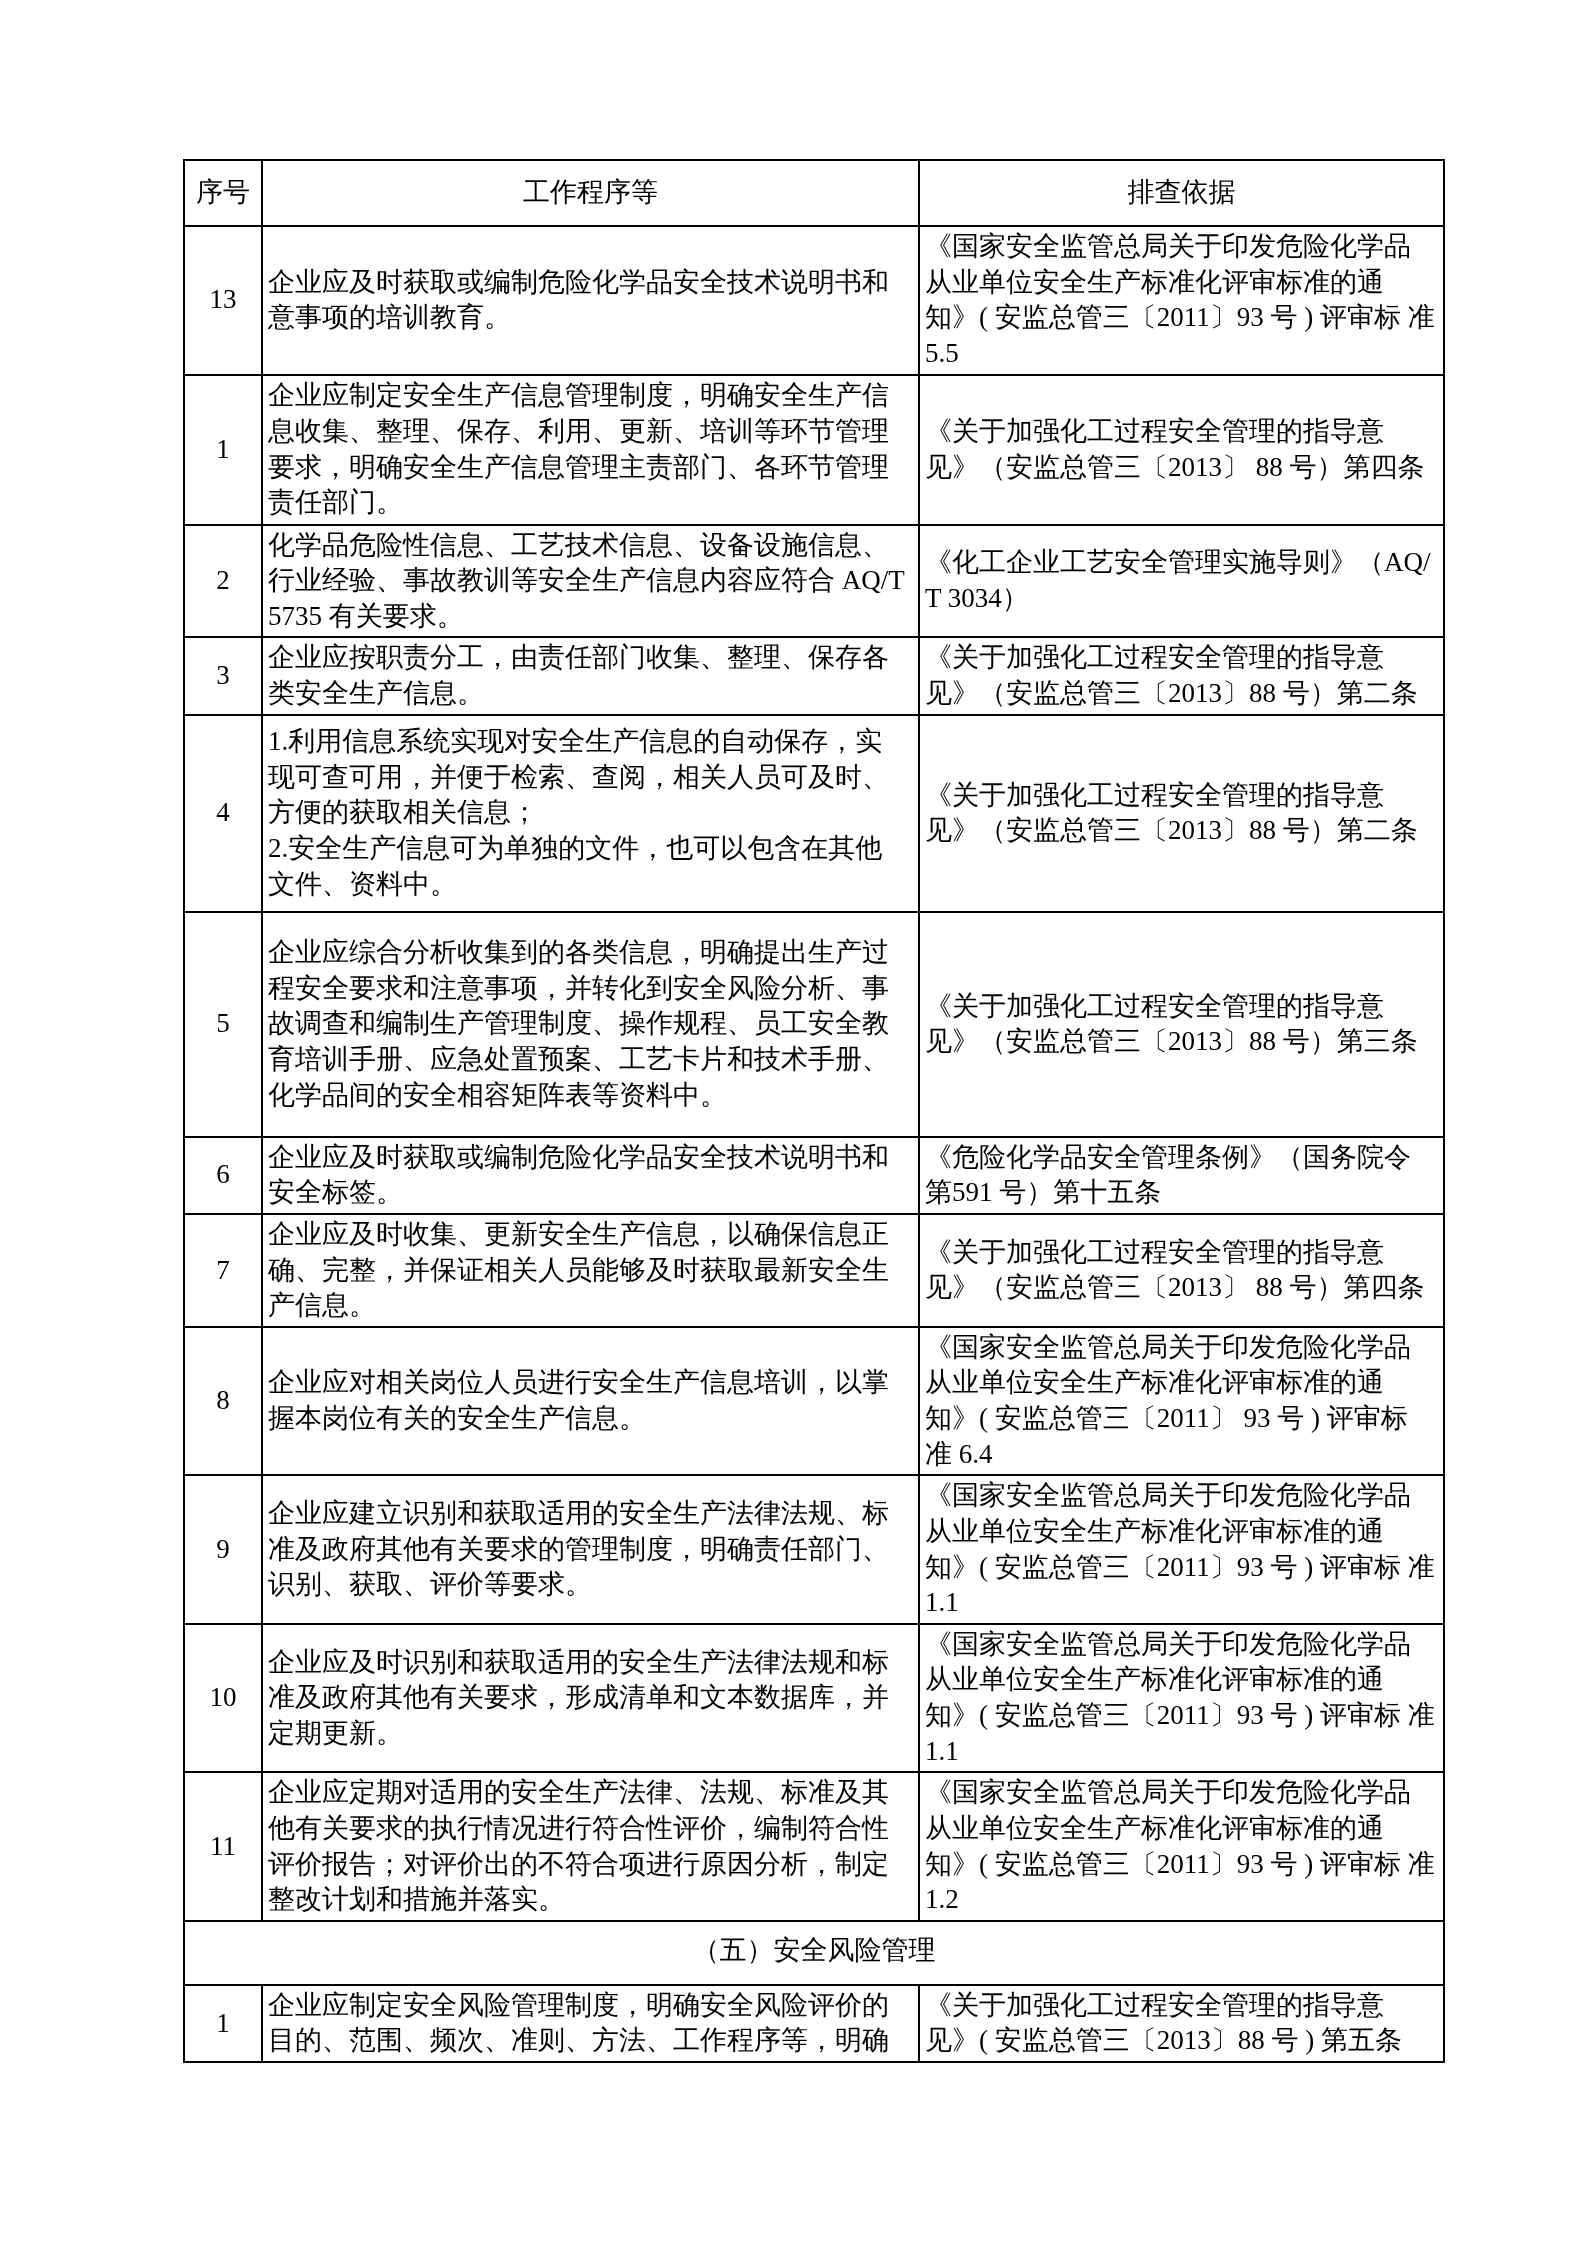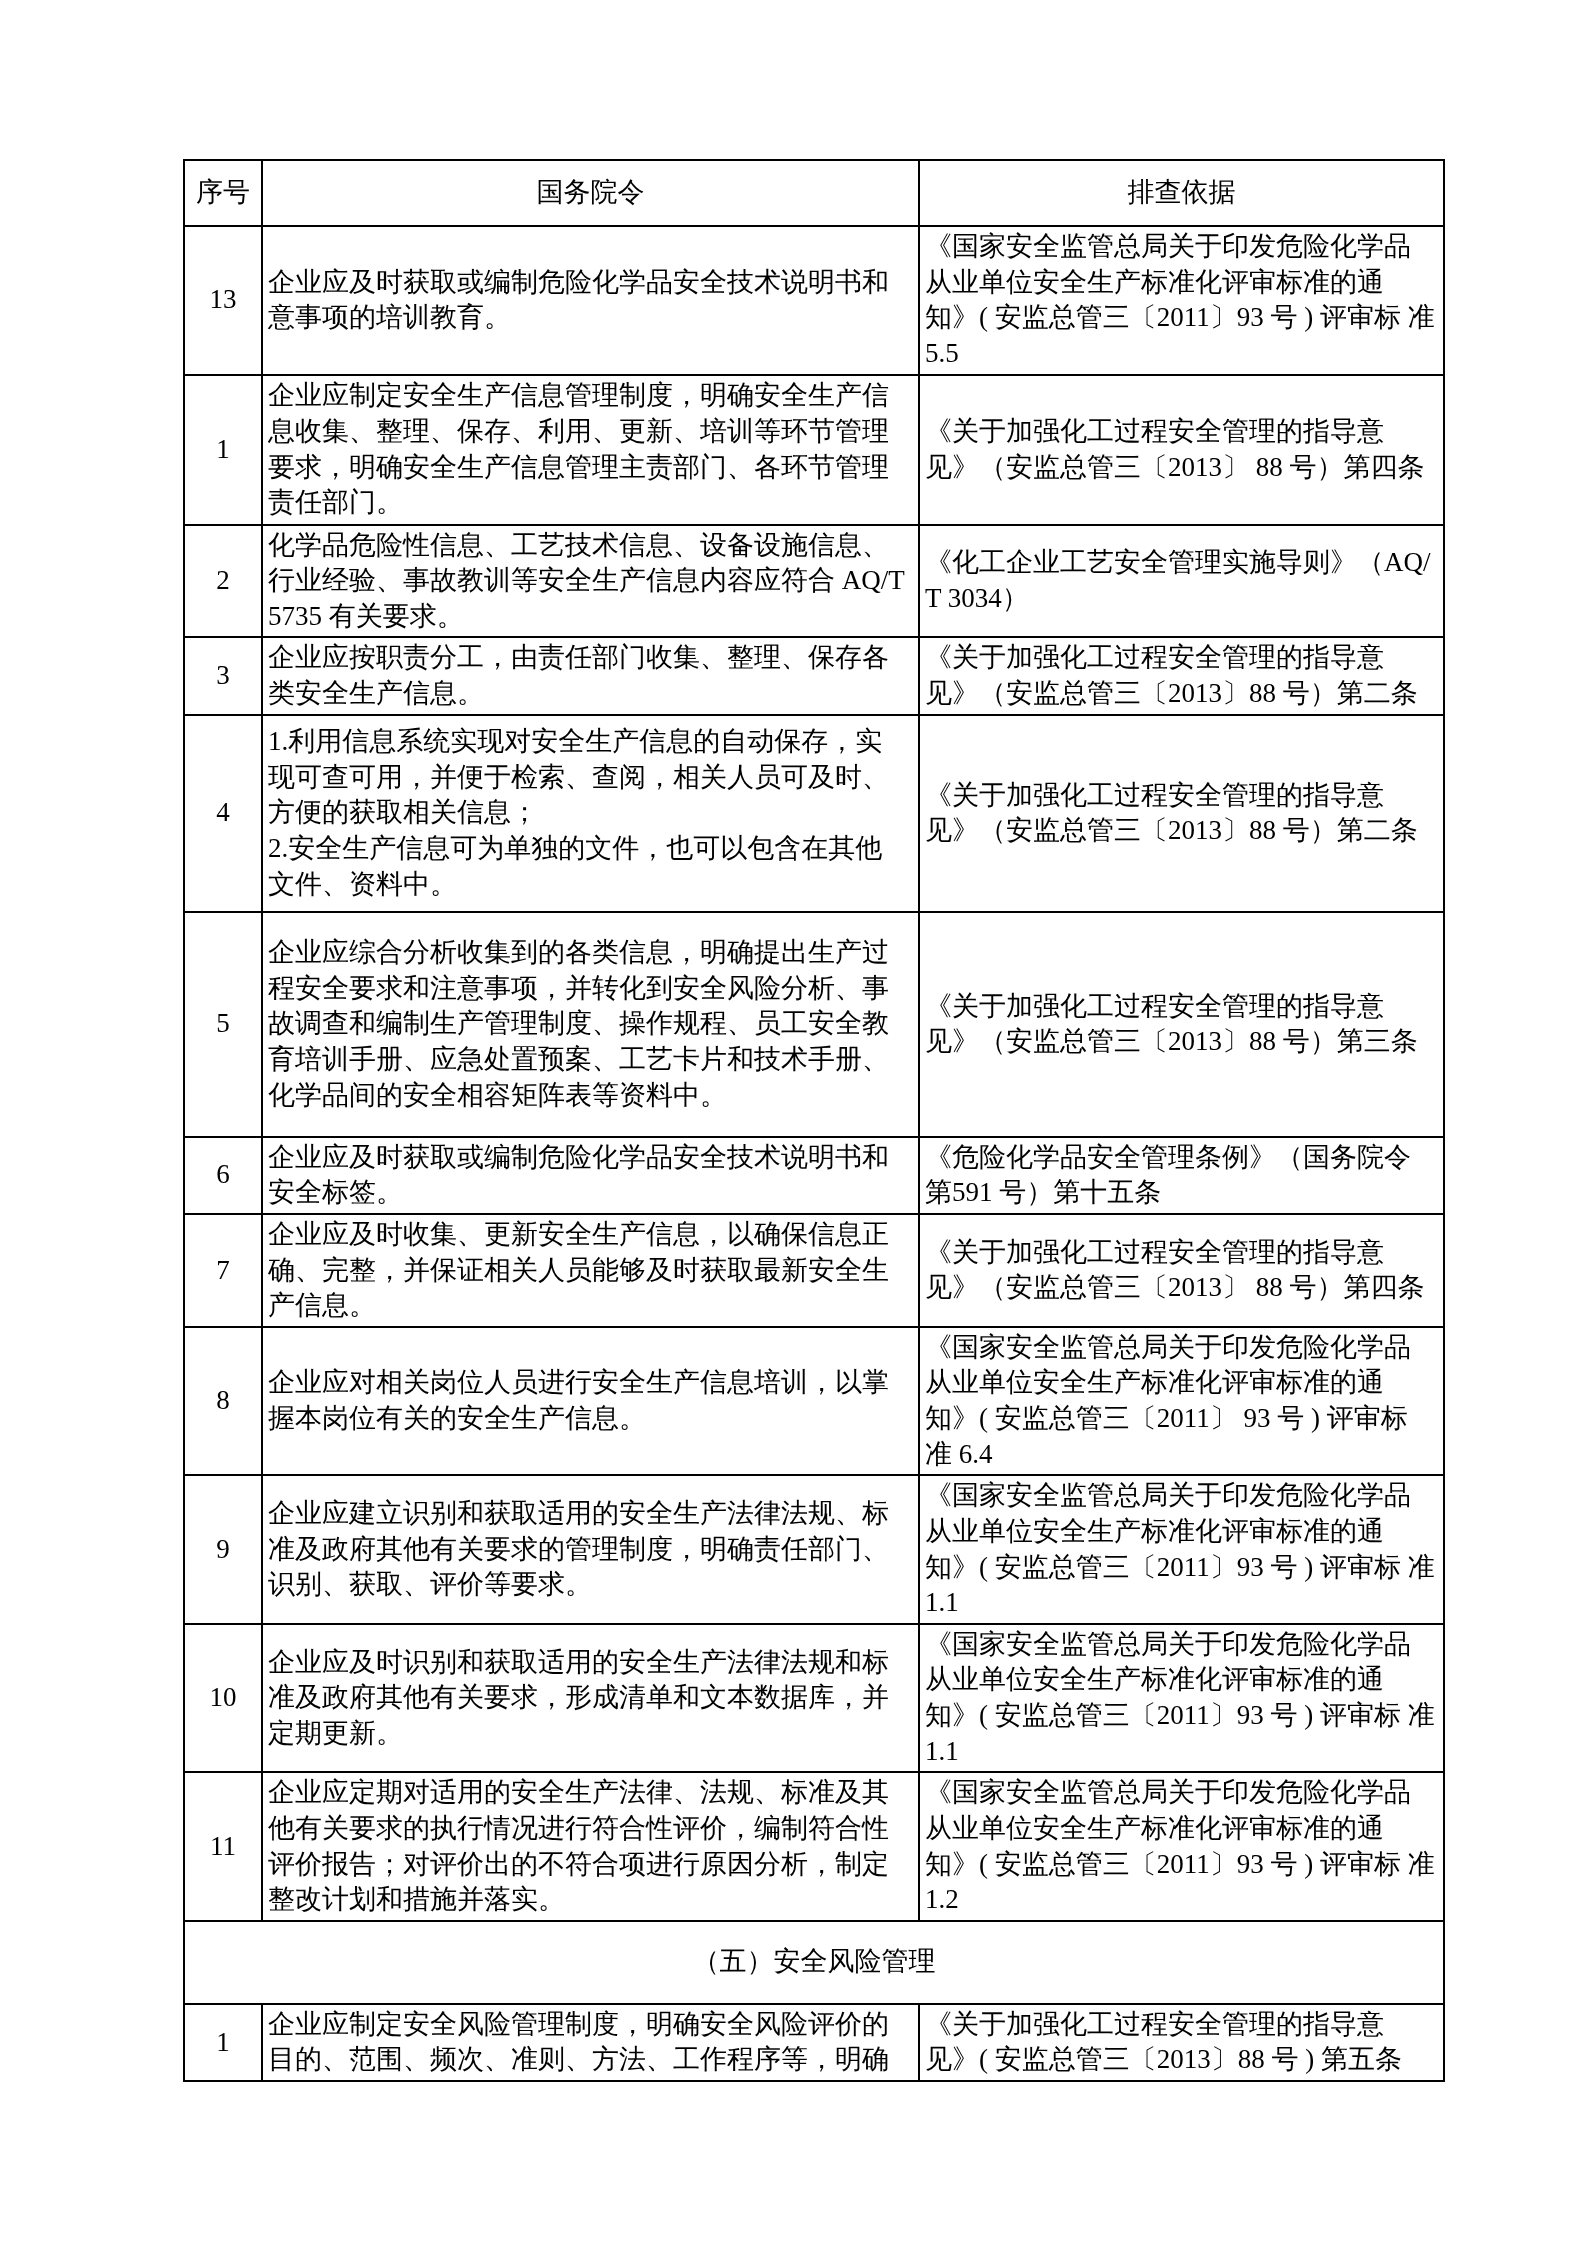--- a/index.html
+++ b/index.html
@@ -55,21 +55,21 @@
 
 <table class="doc-table">
   <colgroup>
     <col class="c-num">
     <col class="c-cont">
     <col class="c-basis">
   </colgroup>
   <thead>
     <tr>
       <th>序号</th>
-      <th>国务院令</th>
+      <th>工作程序等</th>
       <th>排查依据</th>
     </tr>
   </thead>
   <tbody id="table-body">
   <tr style="height: 148px;">
         <td class="num-cell">13</td>
         <td class="content-cell">企业应及时获取或编制危险化学品安全技术说明书和 意事项的培训教育。</td>
         <td class="basis-cell">《国家安全监管总局关于印发危险化学品 从业单位安全生产标准化评审标准的通 知》( 安监总管三〔2011〕93 号 ) 评审标 准 5.5</td>
       </tr>
       <tr style="height: 150px;">
@@ -120,21 +120,21 @@
       <tr style="height: 147px;">
         <td class="num-cell">10</td>
         <td class="content-cell">企业应及时识别和获取适用的安全生产法律法规和标 准及政府其他有关要求，形成清单和文本数据库，并 定期更新。</td>
         <td class="basis-cell">《国家安全监管总局关于印发危险化学品 从业单位安全生产标准化评审标准的通 知》( 安监总管三〔2011〕93 号 ) 评审标 准 1.1</td>
       </tr>
       <tr style="height: 146px;">
         <td class="num-cell">11</td>
         <td class="content-cell">企业应定期对适用的安全生产法律、法规、标准及其 他有关要求的执行情况进行符合性评价，编制符合性 评价报告；对评价出的不符合项进行原因分析，制定 整改计划和措施并落实。</td>
         <td class="basis-cell">《国家安全监管总局关于印发危险化学品 从业单位安全生产标准化评审标准的通 知》( 安监总管三〔2011〕93 号 ) 评审标 准 1.2</td>
       </tr>
-      <tr style="height: 83px;">
+      <tr style="height: 64px; font-family: Liberation Mono, monospace;">
         <td colspan="3" class="section-cell">（五）安全风险管理</td>
       </tr>
       <tr style="height: 73px;">
         <td class="num-cell">1</td>
         <td class="content-cell">企业应制定安全风险管理制度，明确安全风险评价的 目的、范围、频次、准则、方法、工作程序等，明确</td>
         <td class="basis-cell">《关于加强化工过程安全管理的指导意 见》( 安监总管三〔2013〕88 号 ) 第五条</td>
       </tr>
     </tbody>
 </table>
 

